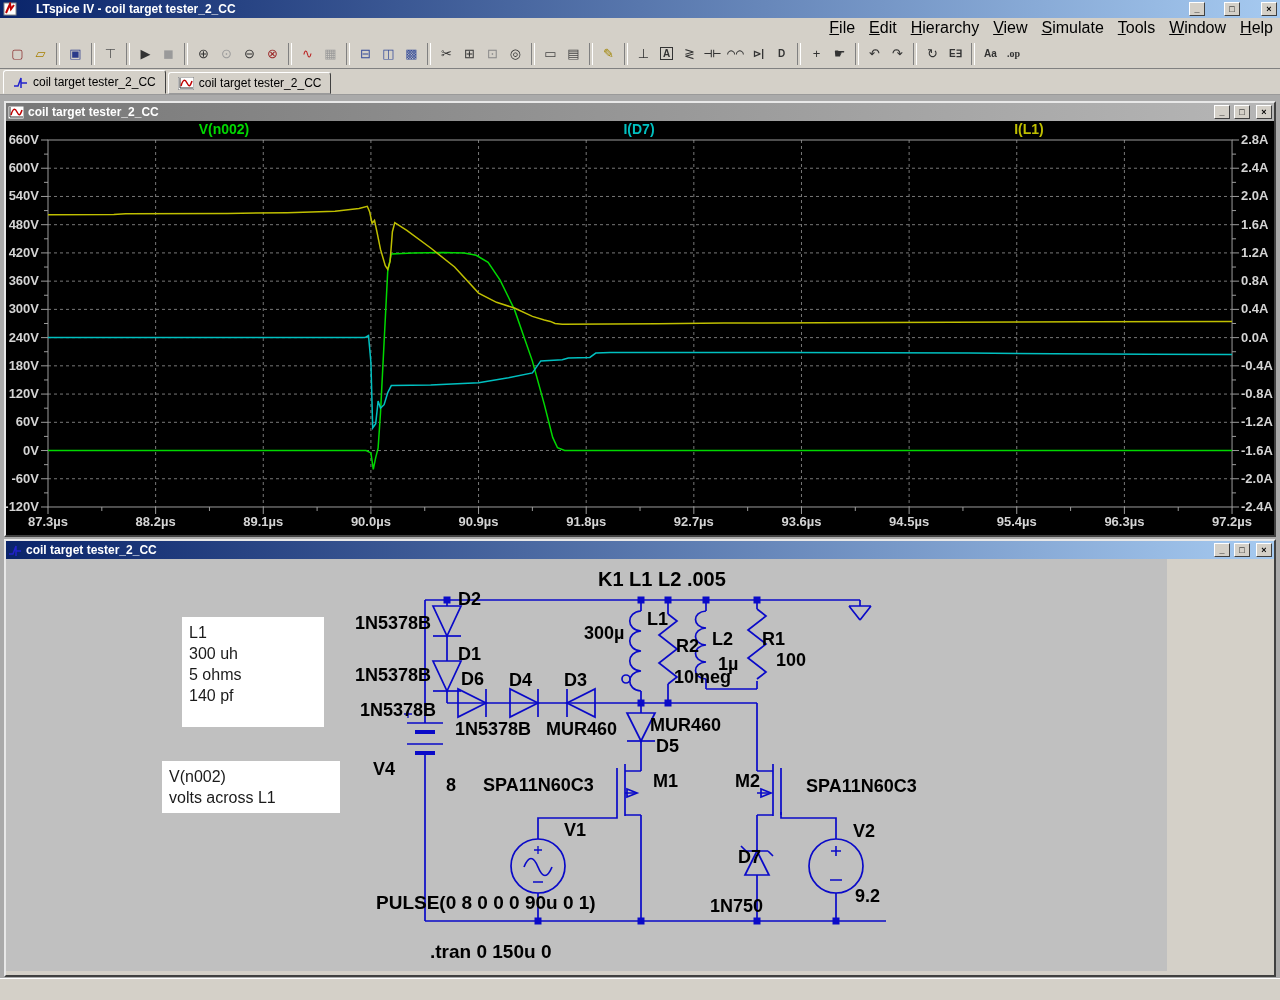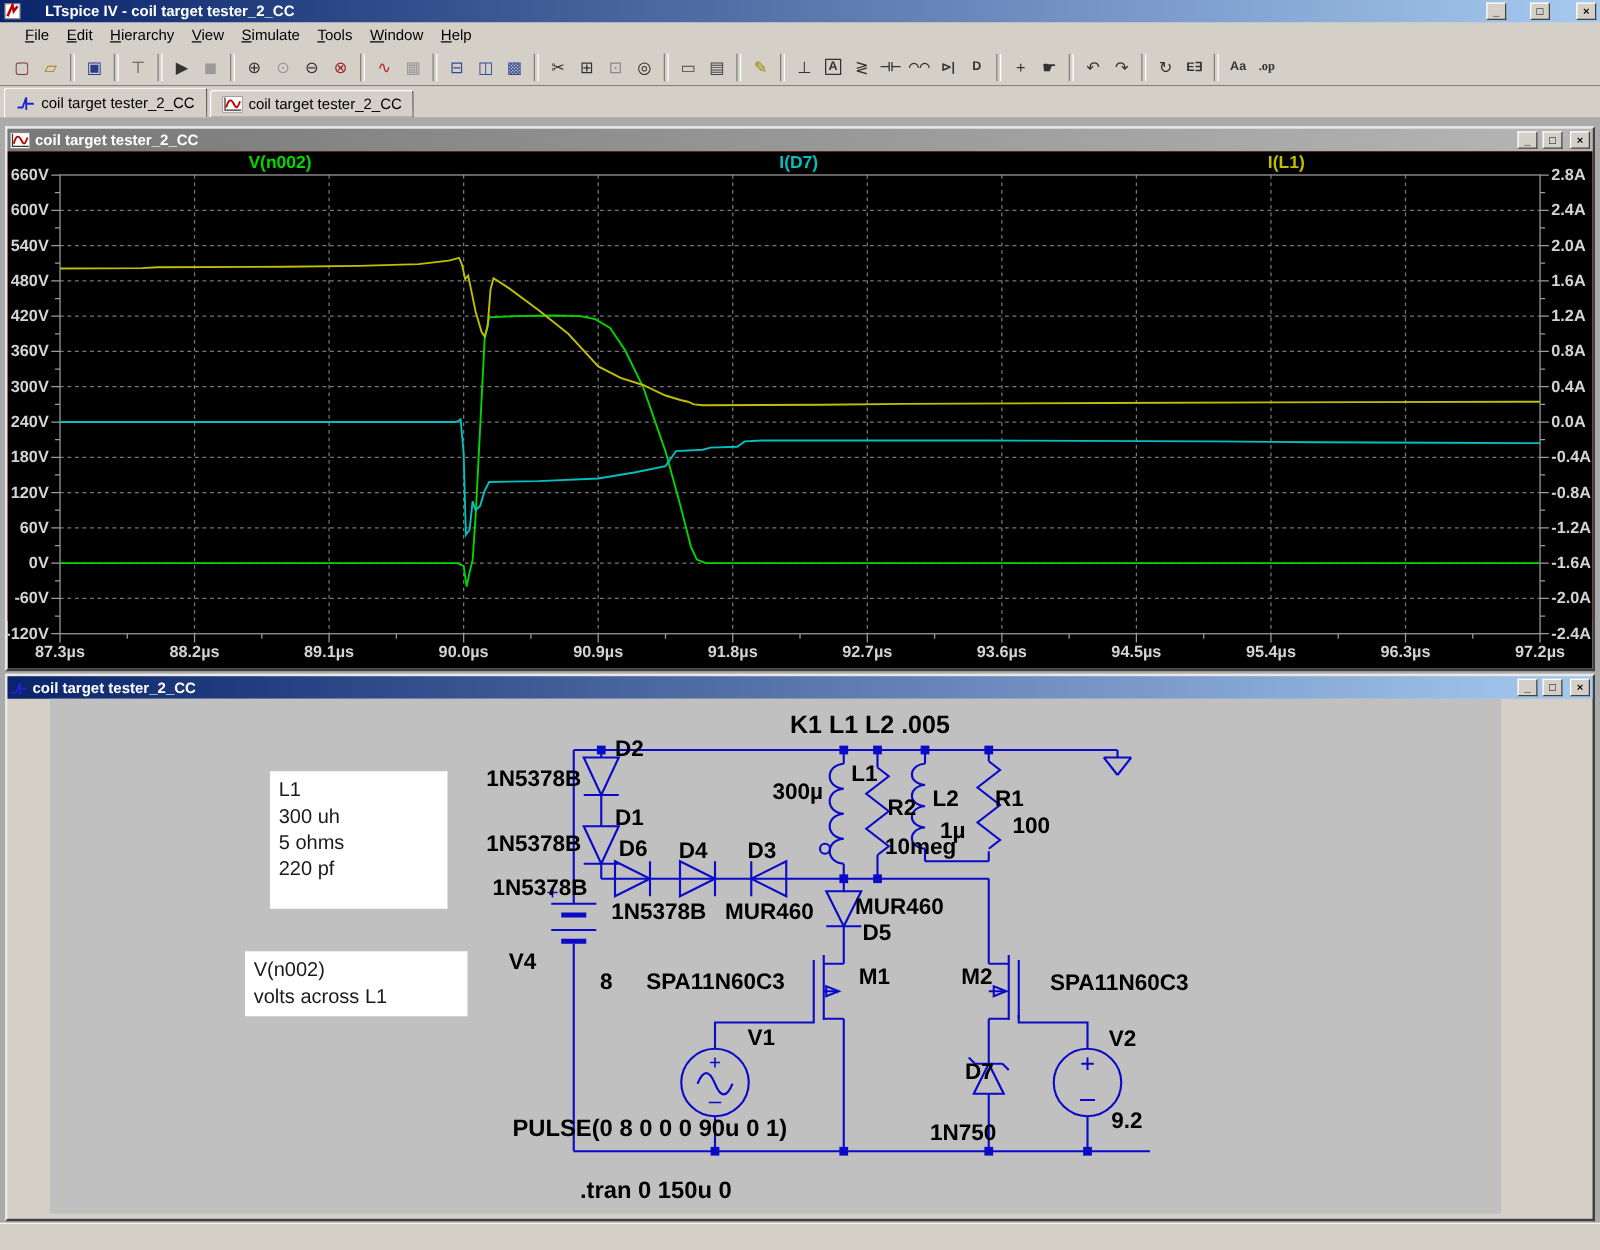--- a/index.html
+++ b/index.html
@@ -6,21 +6,21 @@
     font-family:"Liberation Sans",sans-serif;background:#d4d0c8;
     -webkit-font-smoothing:none;}
   .titlebar{height:18px;background:linear-gradient(90deg,#0a246a,#a6caf0);
     display:flex;align-items:center;padding:0 3px;color:#fff;font-weight:bold;font-size:12px;gap:19px;}
   .titlebar .spacer{flex:1}
   .wbtn{width:16px;height:14px;background:#d4d0c8;color:#000;
     border:1px solid;border-color:#fff #404040 #404040 #fff;
     font-size:9px;line-height:11px;text-align:center;font-weight:bold;padding:0;
     display:inline-flex;align-items:center;justify-content:center;font-family:"Liberation Sans",sans-serif;}
   .menubar{height:20px;background:#d4d0c8;display:flex;align-items:center;
-    padding-left:13px;font-size:12px;border-bottom:1px solid #d4d0c8;}
+    padding-left:2px;font-size:16px;border-bottom:1px solid #d4d0c8;justify-content:flex-end;}
   .menu-item{padding:2px 7px;color:#000;}
   .menu-item u{text-decoration:underline;}
   .toolbar{height:29px;background:#d4d0c8;display:flex;align-items:center;padding-left:3px;
     border-bottom:1px solid #808080;}
   .tb-group{display:flex;align-items:center;padding:0 3px;}
   .tb-sep{width:2px;height:22px;border-left:1px solid #808080;border-right:1px solid #fff;margin:0 1px;}
   .tb-btn{width:23px;height:22px;background:#d4d0c8;border:1px solid #d4d0c8;
     display:flex;align-items:center;justify-content:center;padding:0;font-size:13px;
     font-family:"Liberation Sans",sans-serif;}
   .tb-btn.small{font-size:10px;font-weight:bold;}
@@ -31,22 +31,22 @@
     background:#d4d0c8;border:1px solid;border-color:#fff #404040 #9a9a9a #fff;
     border-radius:3px 3px 0 0;margin-right:2px;}
   .tab.active{height:22px;border-bottom-color:#d4d0c8;}
   .mdi{position:relative;width:1280px;height:883px;background:#aaa;}
   .child{position:absolute;border:2px solid;border-color:#e8e8e8 #404040 #404040 #e8e8e8;background:#d4d0c8;}
   .wtitle{height:18px;display:flex;align-items:center;gap:4px;padding:0 2px;
     color:#fff;font-weight:bold;font-size:12px;}
   .wtitle.active{background:linear-gradient(90deg,#0a246a,#a6caf0);}
   .wtitle.inactive{background:linear-gradient(90deg,#787878,#b6b6b6);}
   .wtitle .spacer{flex:1}
-  .waveclient{width:1268px;height:376px;background:#c2410c;position:relative;}
-  .schemclient{width:1161px;height:412px;background:#c0c0c0;position:relative;margin-left:34px;}
+  .waveclient{width:1268px;height:376px;background:#eab308;position:relative;}
+  .schemclient{width:1161px;height:412px;background:#c0c0c0;position:relative;}
   .statusbar{height:25px;background:#d4d0c8;border-top:1px solid #fff;box-shadow:0 -2px 0 #9a9a9a;}
   .anno{position:absolute;background:#fff;color:#1a1a1a;font-size:16px;line-height:21px;
     padding:5px 7px;white-space:nowrap;}
   svg text{font-family:"Liberation Sans",sans-serif;}
 </style>
 </head>
 <body>
 
 <div class="titlebar">
   <svg width="14" height="14">
@@ -562,21 +562,21 @@
             <text x="732" y="304" font-size="18" font-weight="bold" fill="#000000" text-anchor="start">D7</text>
             <text x="704" y="353" font-size="18" font-weight="bold" fill="#000000" text-anchor="start">1N750</text>
             <text x="424" y="399" font-size="19" font-weight="bold" fill="#000000" text-anchor="start">.tran 0 150u 0</text>
           </g>
       </svg>
       <div id="schem-annos">
           <div class="anno" style="left: 176px; top: 58px; width: 128px; min-height: 100px;">
             <div>L1</div>
             <div>300 uh</div>
             <div>5 ohms</div>
-            <div>220 pf</div>
+            <div>140 pf</div>
           </div>
           <div class="anno" style="left: 156px; top: 202px; width: 164px; min-height: 40px;">
             <div>V(n002)</div>
             <div>volts across L1</div>
           </div>
         </div>
     </div>
   </div>
 </div>
 

